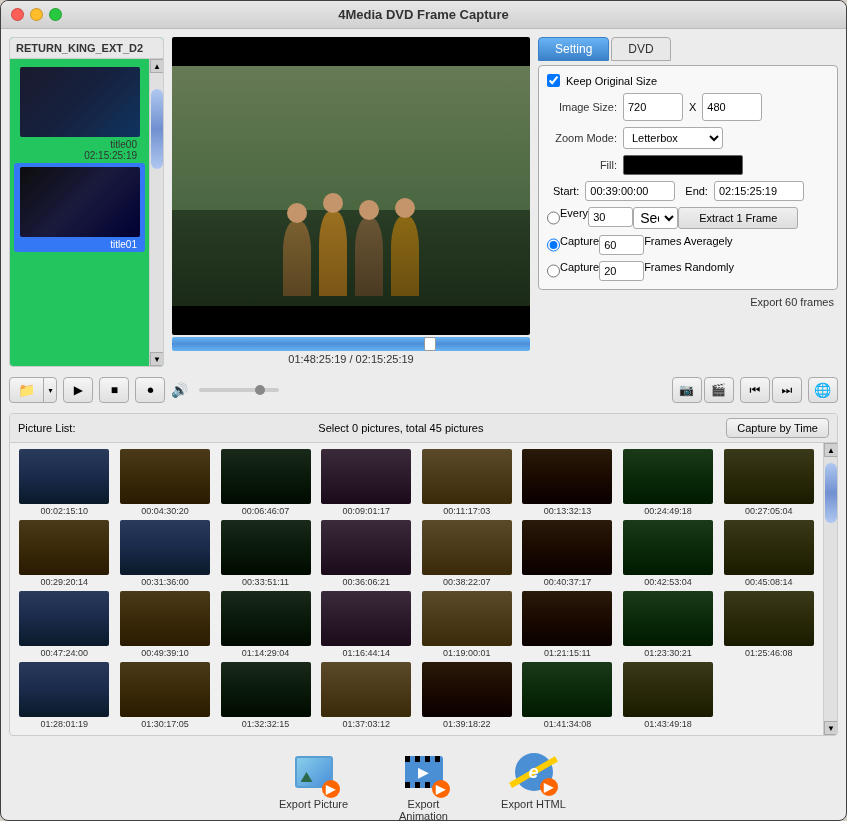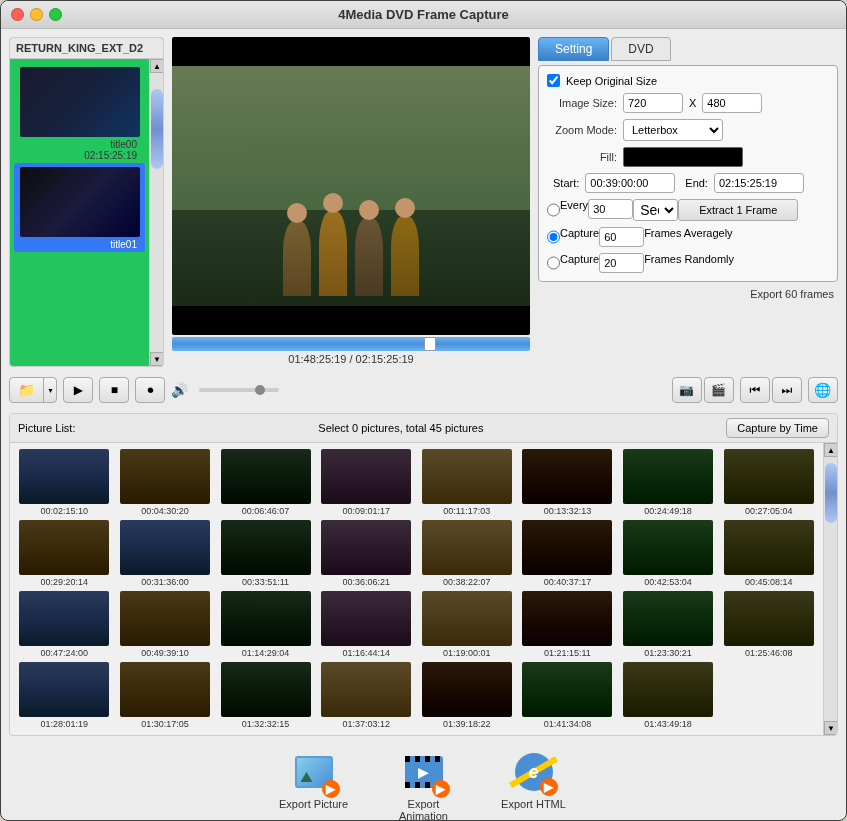--- a/index.html
+++ b/index.html
@@ -277,21 +277,21 @@
       gap: 6px;
     }
     .settings-label {
       font-size: 11px;
       color: #333;
       min-width: 70px;
       text-align: right;
     }
     .settings-input {
       width: 60px;
-      height: 20px;
+      height: 28px;
       border: 1px solid #aaa;
       border-radius: 3px;
       padding: 0 4px;
       font-size: 11px;
       background: white;
     }
     .settings-select {
       height: 22px;
       border: 1px solid #aaa;
       border-radius: 3px;

